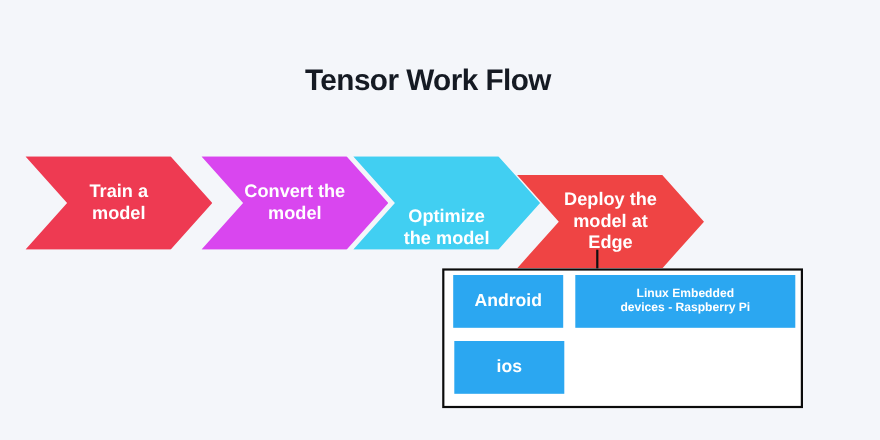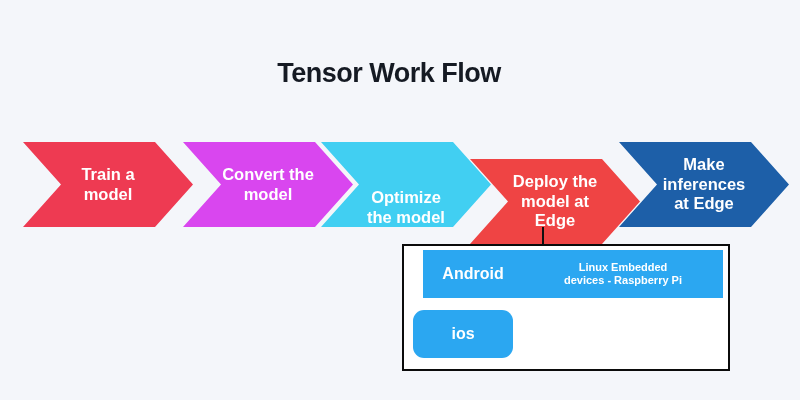--- a/index.html
+++ b/index.html
@@ -69,21 +69,21 @@
     display: flex;
     align-items: center;
     justify-content: center;
     color: #ffffff;
     font-weight: 700;
     font-size: 16px;
     text-align: center;
     line-height: 1.15;
     white-space: pre-line;
   }
-  .cell-android { left: 19px;   top: 4px;  width: 100px; height: 48px; }
+  .cell-android { left: 8px;   top: 4px;  width: 100px; height: 48px; }
   .cell-linux   { left: 119px; top: 4px;  width: 200px; height: 48px; font-size: 11px; }
   .cell-ios     { left: 9px;   top: 64px; width: 100px; height: 48px; }
   .cell-micro   { left: 119px; top: 64px; width: 200px; height: 48px; }
 </style>
 </head>
 <body style="background: rgb(244, 246, 250);">
 
 <h1 class="page-title">Tensor Work Flow</h1>
 
 <div class="flow">
@@ -102,28 +102,23 @@
     <span class="step-label">Optimize
 the model</span>
   </div>
 
   <div class="step" style="left: 470px; background: #ef4444; margin-top: 17px;">
     <span class="step-label">Deploy the
 model at
 Edge</span>
   </div>
 
-  <div class="step" style="left: 619px; background: rgb(29, 95, 168);">
-    <span class="step-label">Make
-inferences
-at Edge</span>
-  </div>
 
   <div class="connector"></div>
 
   <div class="edge-box">
     <div class="edge-cell cell-android" style="background: rgb(43, 167, 241);">Android</div>
     <div class="edge-cell cell-linux" style="background: rgb(43, 167, 241);">Linux Embedded
 devices - Raspberry Pi</div>
-    <div class="edge-cell cell-ios" style="background: rgb(43, 167, 241); border-radius: 11px;">ios</div>
+    <div class="edge-cell cell-ios" style="background: rgb(43, 167, 241);">ios</div>
   </div>
 
 </div>
 
 </body></html>

